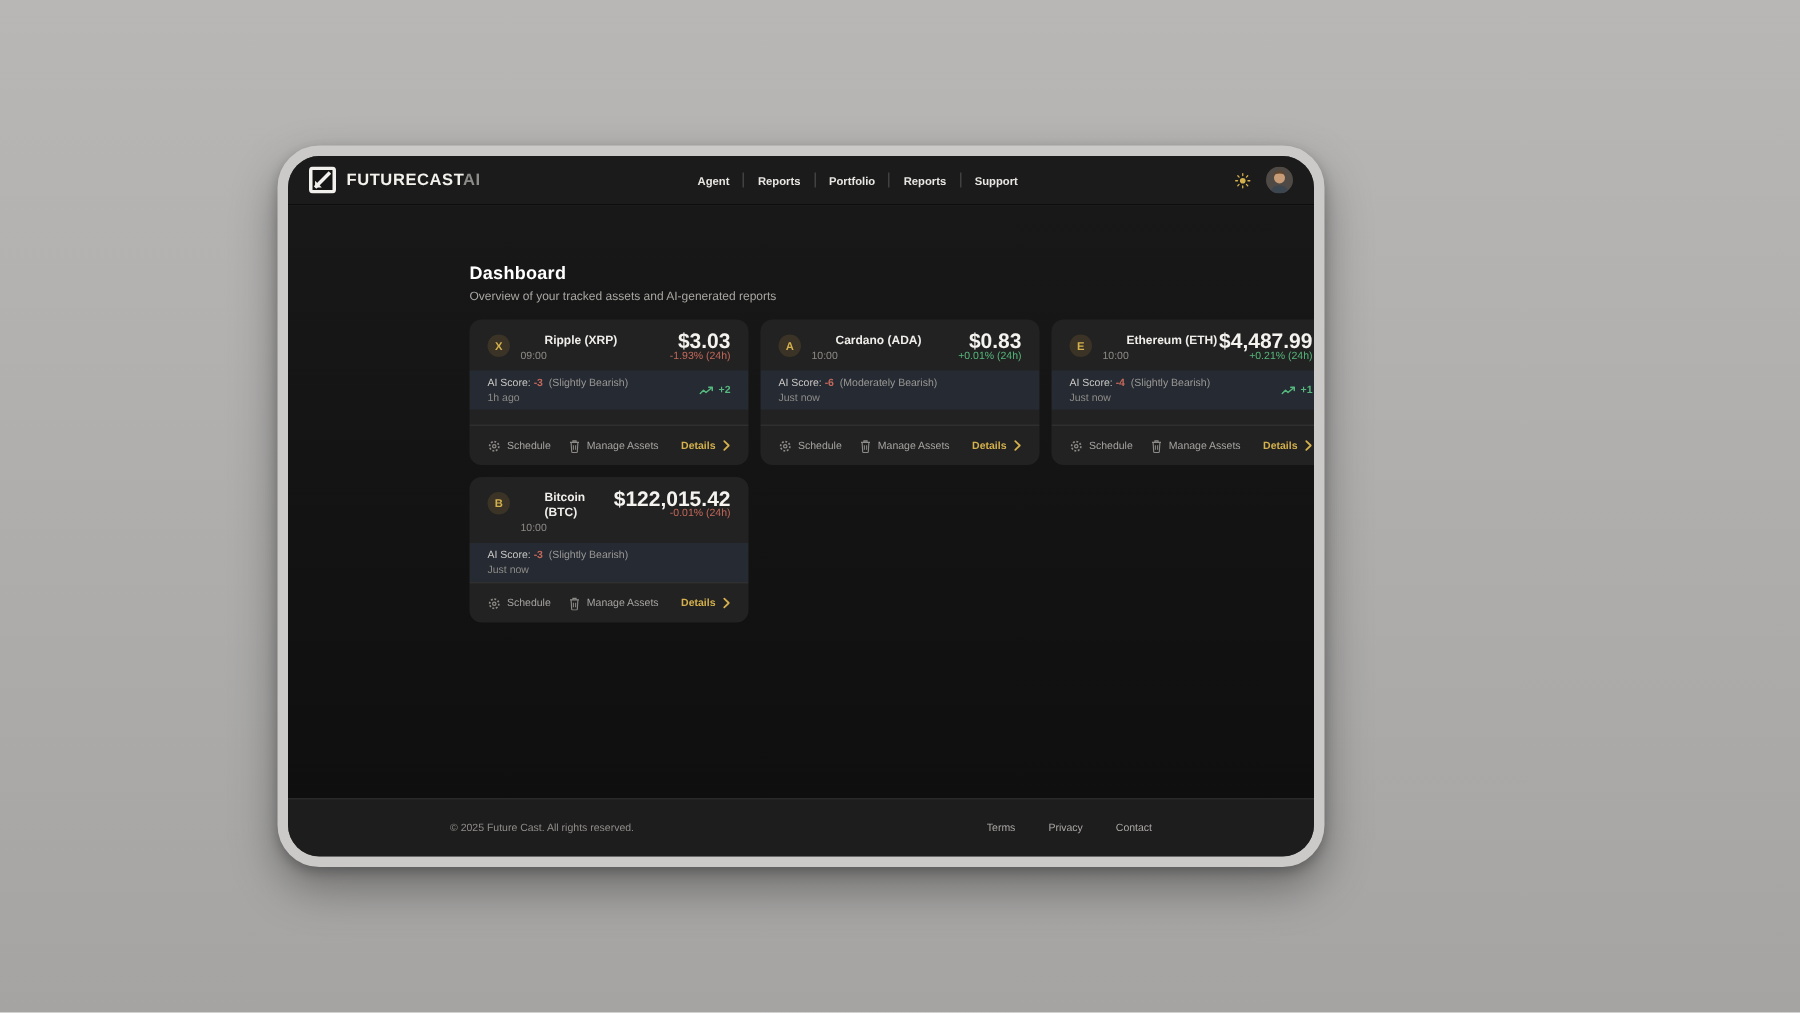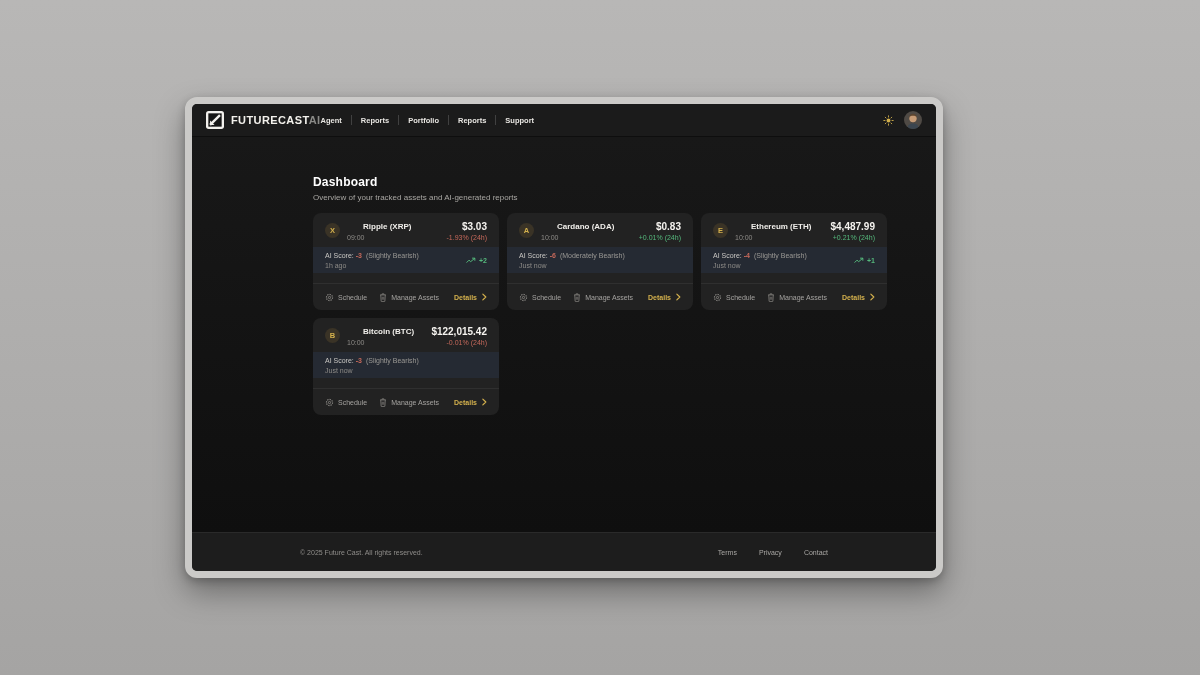--- a/index.html
+++ b/index.html
@@ -8,36 +8,36 @@
   }
   *{margin:0;padding:0;box-sizing:border-box;}
   html,body{width:1200px;height:675px;overflow:hidden;}
   body{
     font-family:"Liberation Sans","DejaVu Sans",sans-serif;
     background:linear-gradient(180deg,#b8b7b6 0%,#adacab 60%,#a5a4a3 100%);
     position:relative;
   }
   
   .window{
-    position:absolute;left:185px;top:97px;width:758px;height:481px;
-    border:7px solid #cbcac8;border-radius:12px;overflow:hidden;
+    position:absolute;left:185px;top:97px;width:698px;height:481px;
+    border:7px solid #cbcac8;border-radius:28px;overflow:hidden;
     background:#404040;
     box-shadow:0 14px 30px rgba(0,0,0,.35),0 3px 8px rgba(0,0,0,.22);
     display:flex;flex-direction:column;
   }
   
   .appbar{
     height:33px;flex:0 0 33px;background:#1b1b1b;border-bottom:1px solid #0e0e0e;
     display:flex;align-items:center;padding:0 14px;
   }
   .brand{display:flex;align-items:center;gap:7px;}
   .logo-box{width:18px;height:18px;flex:0 0 18px;}
   .brand-text{font-size:11px;font-weight:800;letter-spacing:.4px;color:#f3f1ec;white-space:nowrap;}
   .brand-text .ai{color:#8b8b88;}
-  .nav{flex:1;display:flex;align-items:center;justify-content:flex-start;gap:9px;}
+  .nav{flex:1;display:flex;align-items:center;justify-content:center;gap:9px;}
   .nav a{
     color:#e8e6e2;font-size:7.5px;font-weight:700;text-decoration:none;cursor:pointer;white-space:nowrap;
   }
   .nav-sep{width:1px;height:10px;background:#414141;display:inline-block;}
   .appbar-right{display:flex;align-items:center;gap:10px;}
   .icon-btn{background:none;border:none;cursor:pointer;display:flex;align-items:center;padding:0;}
   .avatar{width:18px;height:18px;border-radius:50%;overflow:hidden;display:block;cursor:pointer;border:none;padding:0;background:none;}
   
   .content{
     flex:1;background:linear-gradient(180deg,#181818 0%,#131313 55%,#0f0f0f 100%);
@@ -55,21 +55,21 @@
   }
   .card-top{display:flex;align-items:flex-start;padding:9px 12px 6px 12px;}
   .coin-ic{
     width:15px;height:15px;border-radius:50%;background:#3a3326;flex:0 0 15px;
     display:flex;align-items:center;justify-content:center;
     color:var(--gold);font-size:7.5px;font-weight:700;margin-right:7px;margin-top:1px;
   }
   .coin-name{color:#f0eeea;font-size:8px;font-weight:700;line-height:10px;margin-left:16px;}
   .coin-time{color:var(--muted);font-size:7px;margin-top:2px;}
   .price-wrap{margin-left:auto;text-align:right;}
-  .price{color:#f5f3ef;font-size:10px;font-weight:700;line-height:10px;}
+  .price{color:#f5f3ef;font-size:14px;font-weight:700;line-height:10px;}
   .chg{font-size:7px;margin-top:2px;}
   .chg.down{color:var(--neg);}
   .chg.up{color:var(--pos);}
   .strip{
     background:#252a33;padding:4px 12px;display:flex;align-items:center;min-height:26px;
   }
   .score-line{font-size:7px;color:#c9c7c3;line-height:9px;white-space:nowrap;}
   .score-val{color:var(--neg);font-weight:700;}
   .score-txt{color:#9a9894;}
   .ago{font-size:7px;color:var(--muted);margin-top:2px;}

